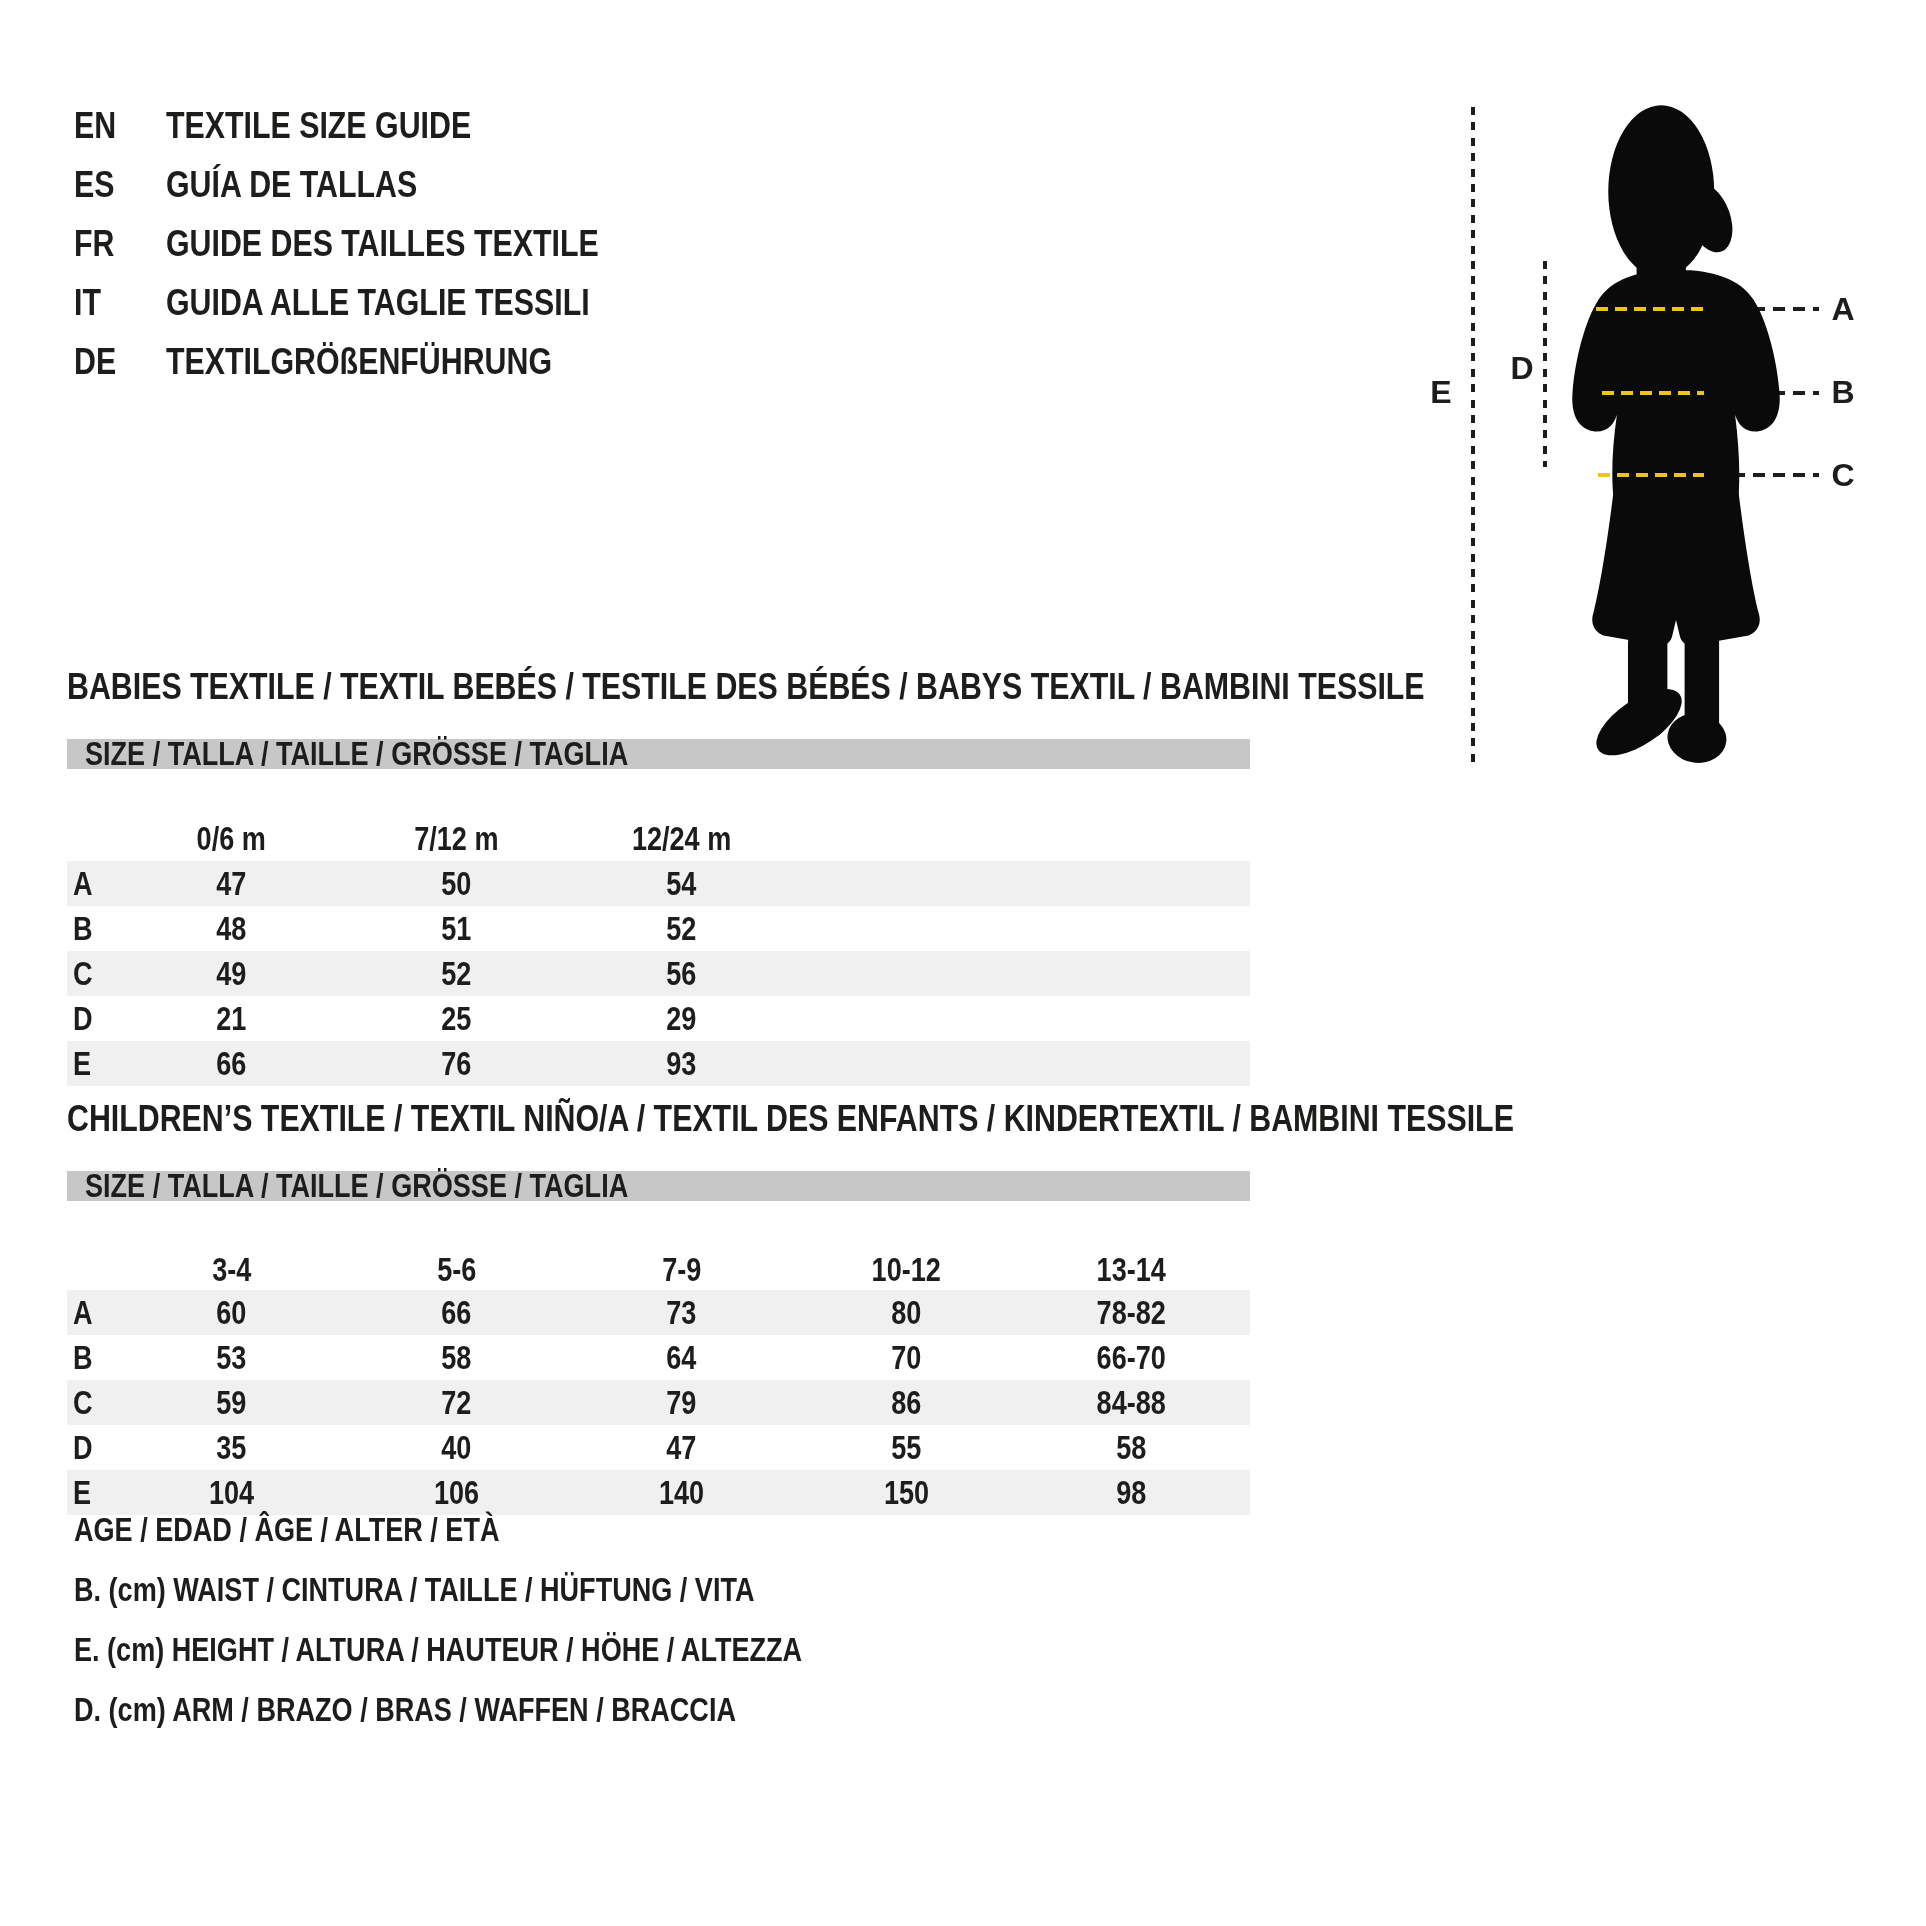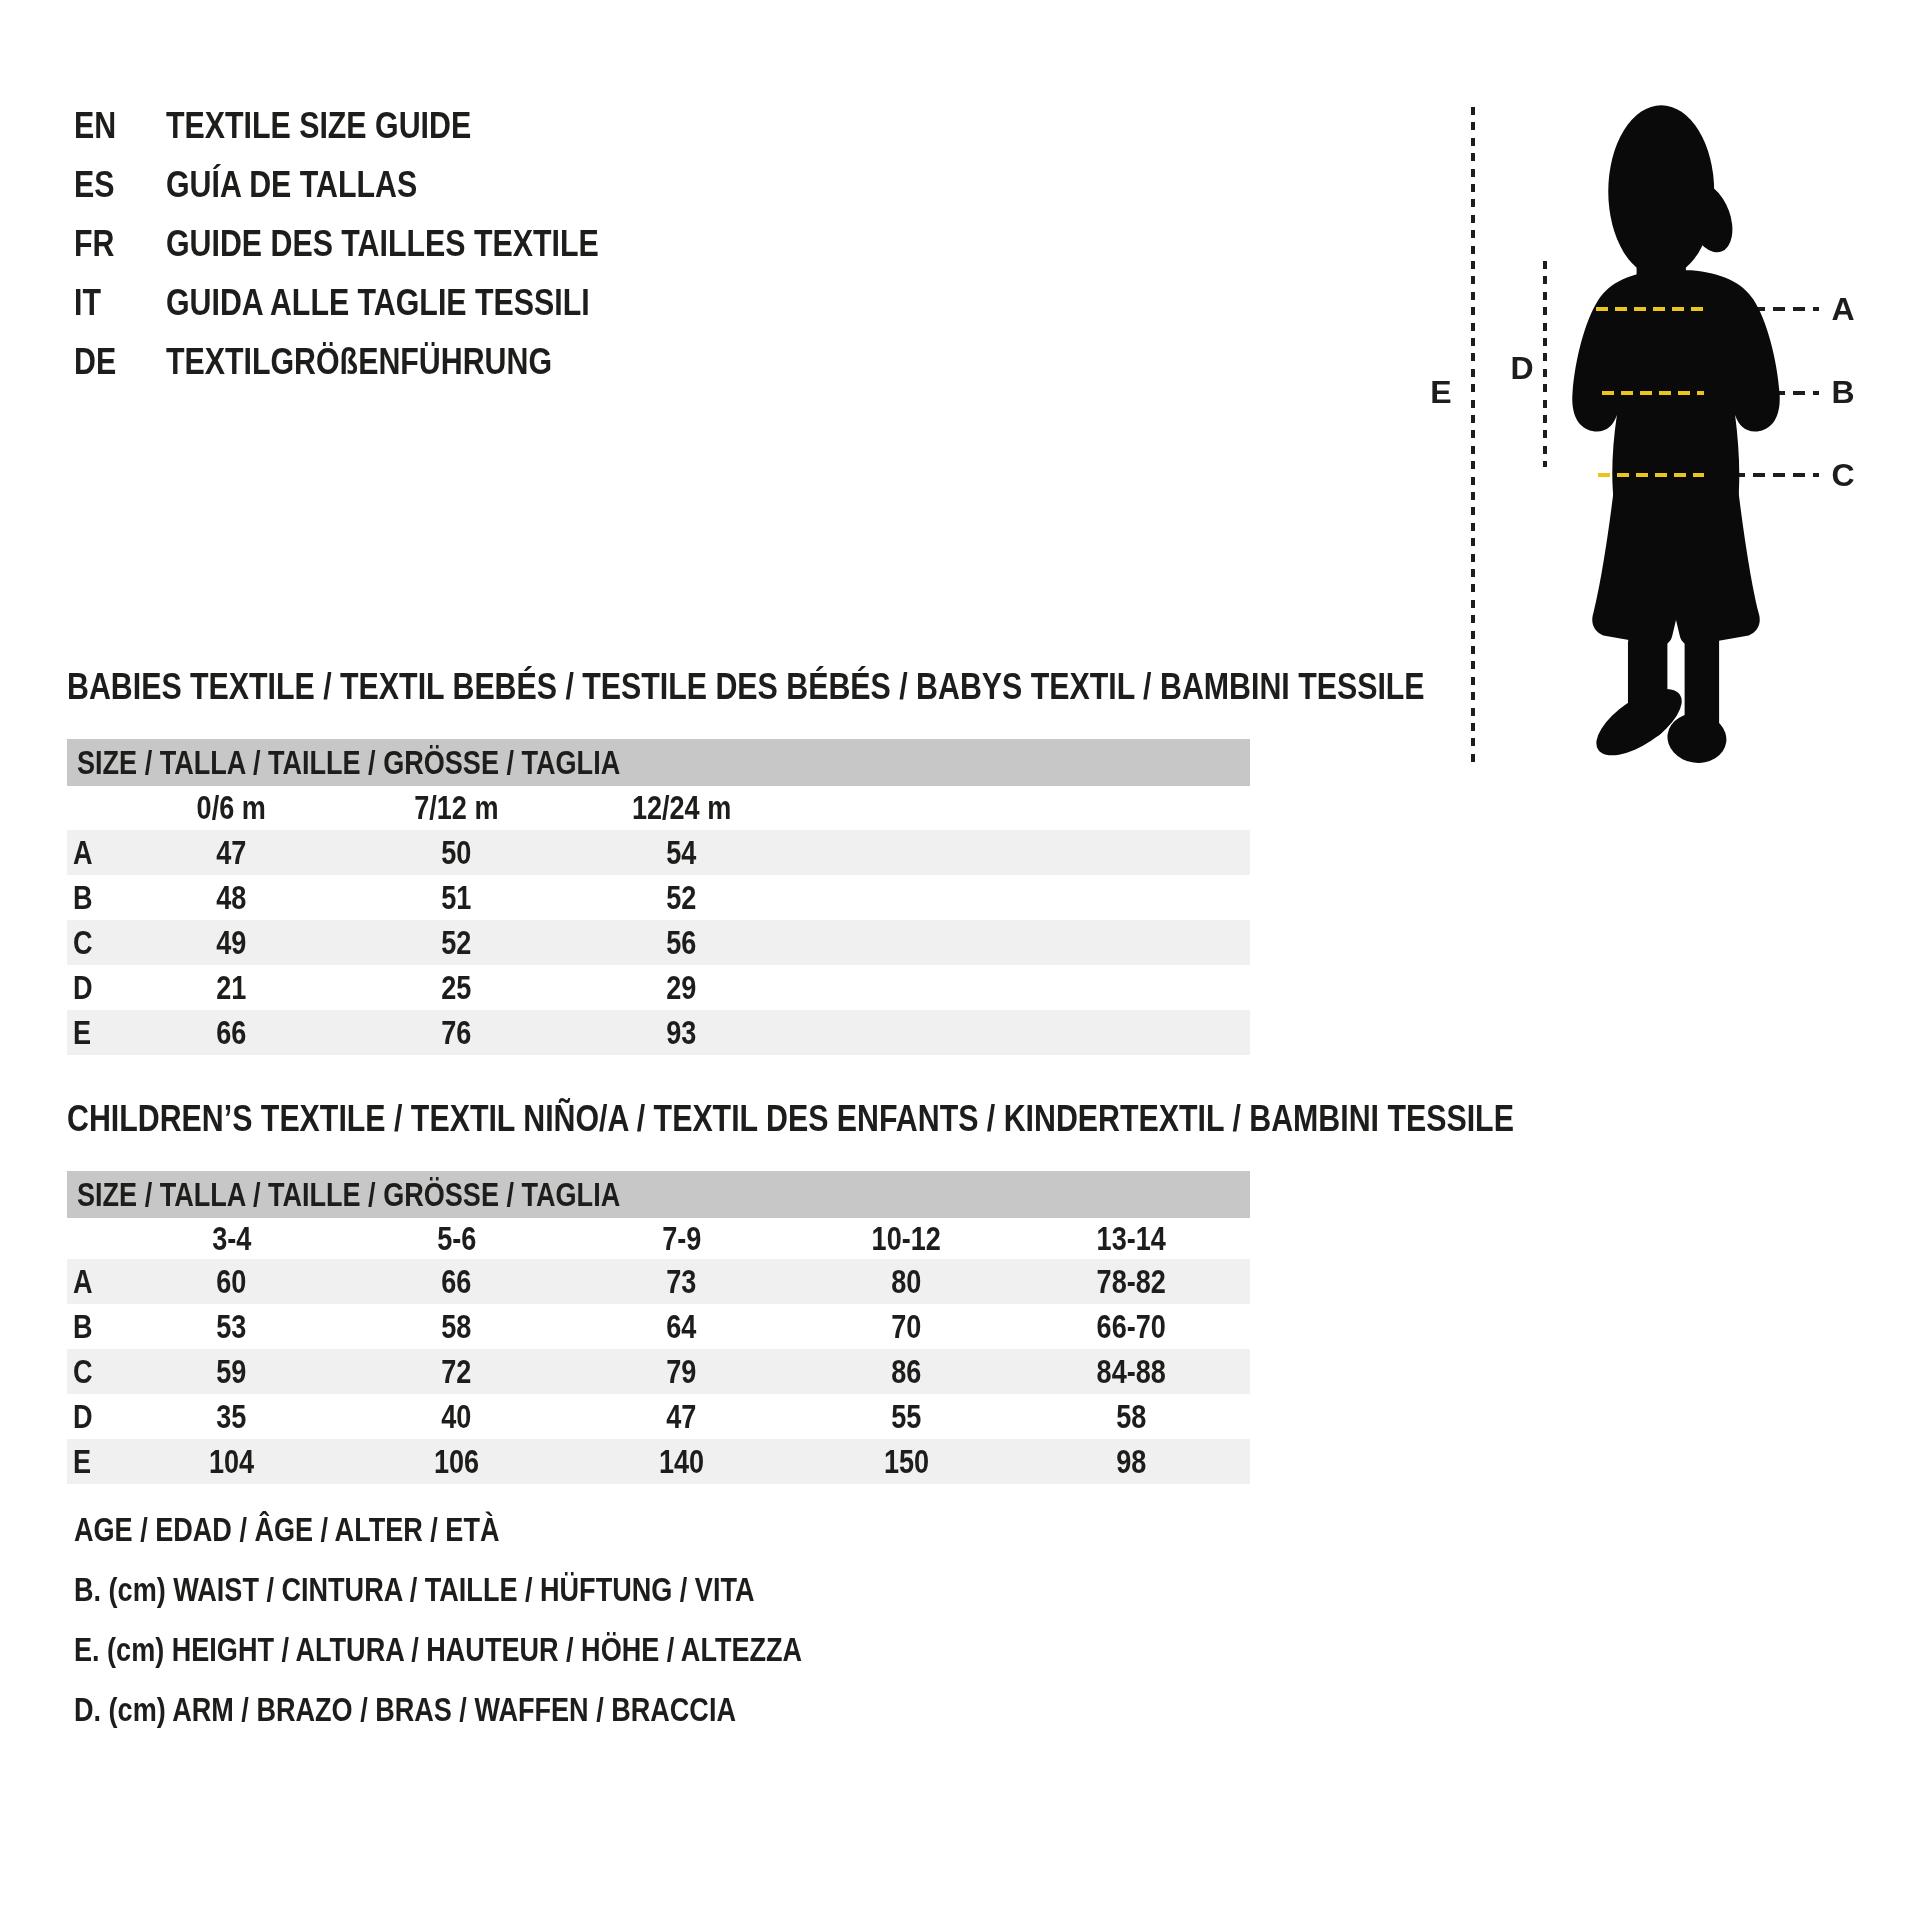--- a/index.html
+++ b/index.html
@@ -14,23 +14,23 @@
   
   .langs{position:absolute;left:74px;top:96px;}
   .lang-row{display:flex;align-items:center;height:59px;font-size:37px;}
   .code{width:92px;}
 
   
   .section{position:absolute;left:67px;width:1183px;}
   .sec-babies{top:635px;}
   .sec-children{top:1067px;}
   .h{font-size:37px;height:43px;display:flex;align-items:center;}
-  .sizebar{margin-top:30px;height:47px;background:#c7c7c7;display:flex;align-items:center;
-           padding-left:10px;box-sizing:border-box;font-size:33px;}
-  .thead{display:flex;height:44px;font-size:33px;}
+  .sizebar{margin-top:30px;height:30px;background:#c7c7c7;display:flex;align-items:center;
+           padding-left:18px;box-sizing:border-box;font-size:33px;}
+  .thead{display:flex;height:44px;font-size:33px;margin-top:48px;}
   .sec-children .thead{height:41px;}
   .spacer{width:52px;flex:none;}
   .cell{width:225px;flex:none;display:flex;align-items:center;justify-content:center;}
   .trow{display:flex;height:45px;font-size:33px;}
   .striped{background:#f0f0f0;}
   .rlabel{width:52px;flex:none;display:flex;align-items:center;padding-left:6.2px;box-sizing:border-box;}
 
   
   .legend{position:absolute;left:74px;top:1500px;font-size:33px;}
   .lline{height:60px;display:flex;align-items:center;}

